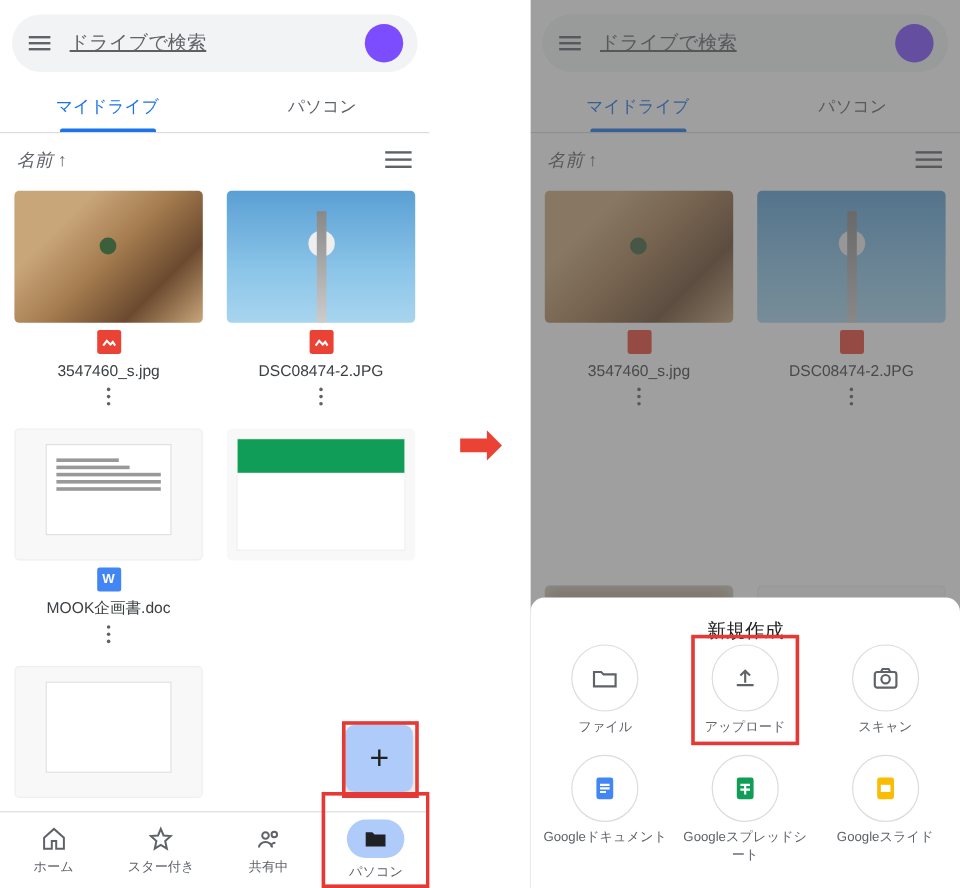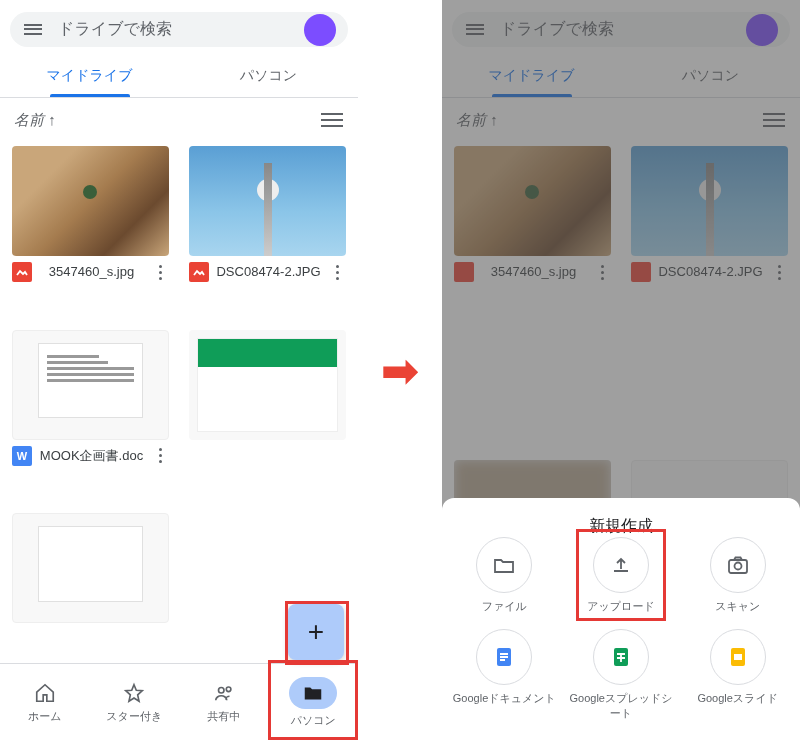--- a/index.html
+++ b/index.html
@@ -5,21 +5,21 @@
 * { margin: 0; padding: 0; box-sizing: border-box; font-family: -apple-system, "Hiragino Sans", sans-serif; }
 body { width: 800px; height: 740px; display: flex; background: #fff; position: relative; }
 .pane { width: 358px; height: 740px; background: #fff; overflow: hidden; display: flex; flex-direction: column; }
 .pane-left { }
 .pane-right { position: relative; }
 .dim { position: absolute; inset: 0; background: rgba(80,80,80,0.55); z-index: 5; }
 .gap { width: 84px; display: flex; align-items: center; justify-content: center; }
 .arrow { font-size: 44px; color: #ea4335; font-weight: bold; }
 
 
-.searchbar { margin: 12px 10px 8px; height: 35px; border-radius: 24px; background: #f1f3f4; display: flex; align-items: center; padding: 0 12px; }
+.searchbar { margin: 12px 10px 8px; height: 48px; border-radius: 24px; background: #f1f3f4; display: flex; align-items: center; padding: 0 12px; text-decoration: underline; }
 .hamburger { width: 22px; height: 22px; display: flex; flex-direction: column; justify-content: space-around; padding: 4px 2px; }
 .hamburger span { height: 2px; background: #5f6368; }
 .search-text { flex: 1; margin-left: 14px; color: #5f6368; font-size: 16px; }
 .avatar { width: 32px; height: 32px; border-radius: 50%; background: #7c4dff; }
 
 
 .tabs { display: flex; border-bottom: 1px solid #dadce0; }
 .tab { flex: 1; text-align: center; padding: 12px 0; font-size: 14px; color: #5f6368; position: relative; }
 .tab.active { color: #1a73e8; font-weight: 500; }
 .tab.active::after { content: ''; position: absolute; bottom: 0; left: 50%; transform: translateX(-50%); width: 80px; height: 3px; background: #1a73e8; border-radius: 2px 2px 0 0; }
@@ -27,21 +27,21 @@
 
 .sortrow { display: flex; align-items: center; justify-content: space-between; padding: 10px 14px; font-style: italic; }
 .sort-label { font-size: 15px; color: #5f6368; }
 .listicon { width: 24px; height: 24px; display: flex; flex-direction: column; justify-content: space-around; padding: 3px 1px; }
 .listicon span { height: 2px; background: #5f6368; }
 
 
 .grid { display: grid; grid-template-columns: 1fr 1fr; gap: 10px 20px; padding: 4px 12px; flex: 1; overflow: hidden; }
 .card { display: flex; flex-direction: column; position: relative; }
 .thumb { width: 100%; height: 110px; border-radius: 4px; background: #ddd; overflow: hidden; position: relative; }
-.meta { display: flex; align-items: center; gap: 6px; padding: 6px 0 2px; }
+.meta { display: flex; align-items: center; gap: 6px; padding: 6px 0 2px; flex-direction: column; }
 .ftype { width: 20px; height: 20px; border-radius: 2px; display: flex; align-items: center; justify-content: center; font-size: 11px; color: #fff; font-weight: bold; flex-shrink: 0; }
 .ftype.img { background: #ea4335; }
 .ftype.word { background: #4285f4; }
 .fname { flex: 1; font-size: 13px; color: #3c4043; text-align: center; line-height: 1.25; }
 .more { width: 18px; display: flex; flex-direction: column; gap: 3px; align-items: center; flex-shrink: 0; }
 .more span { width: 3px; height: 3px; background: #5f6368; border-radius: 50%; }
 
 
 .cat1 { background: linear-gradient(135deg, #c9a67a 25%, #a57c4f 50%, #6b4a2f 75%, #c9a67a); position: relative; }
 .cat1::after { content:''; position:absolute; top:35%; left:45%; width:14px; height:14px; background:#3a5f3a; border-radius:50%; }
@@ -54,21 +54,21 @@
 .doc .pg span { display:block; height:3px; background:#999; margin:3px 0; }
 .doc .pg span:nth-child(1){width:60%;} .doc .pg span:nth-child(2){width:70%;}
 .sheet { background:#f8f8f8; padding:8px; }
 .sheet .inner{background:#fff;height:100%;border:1px solid #eee;}
 .sheet .hdr{height:28px;background:#0f9d58;}
 
 
 .fab { position: absolute; right: 14px; bottom: 80px; width: 56px; height: 56px; border-radius: 8px; background: #aecbfa; display: flex; align-items: center; justify-content: center; font-size: 28px; font-weight: 300; color: #202124; box-shadow: 0 2px 6px rgba(0,0,0,0.2); }
 
 
-.bnav { display: flex; border-top: 1px solid #dadce0; background:#fff; height: 77px; }
+.bnav { display: flex; border-top: 1px solid #dadce0; background:#fff; height: 64px; }
 .bitem { flex: 1; display: flex; flex-direction: column; align-items: center; justify-content: center; gap: 4px; position: relative; }
 .bicon { width: 24px; height: 24px; display: flex; align-items: center; justify-content: center; }
 .blabel { font-size: 11px; color: #5f6368; }
 .bpill { width: 48px; height: 32px; border-radius: 16px; background: #aecbfa; display: flex; align-items: center; justify-content: center; }
 
 
 .hl { border: 3px solid #e53935; position: absolute; pointer-events: none; }
 
 
 .sheet-modal { position: absolute; left: 0; right: 0; bottom: 0; background: #fff; border-radius: 12px 12px 0 0; z-index: 10; padding: 18px 6px 20px; }

